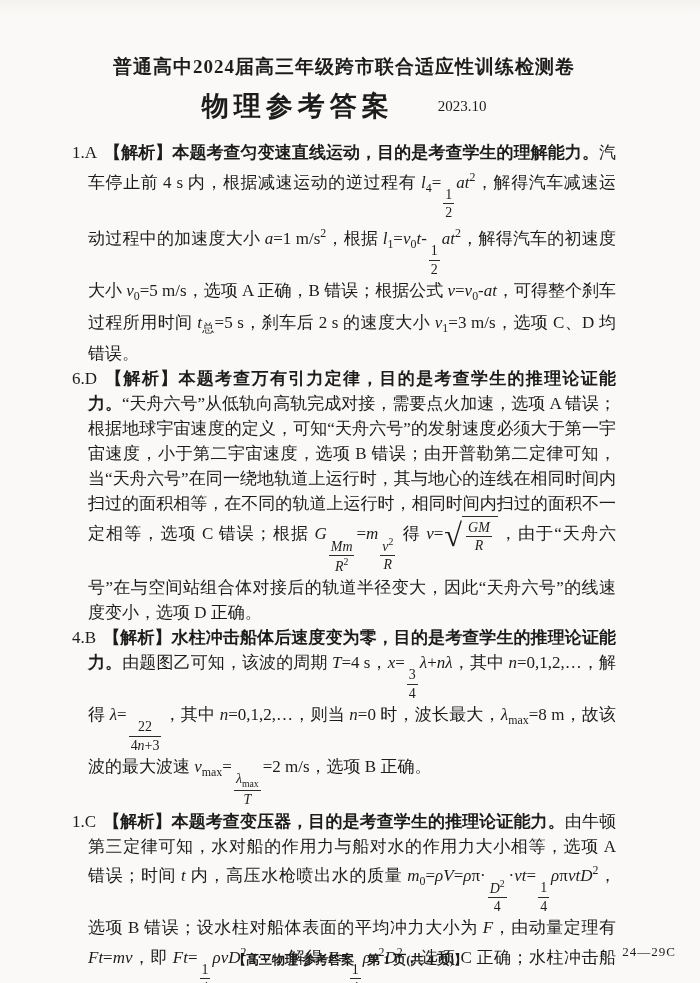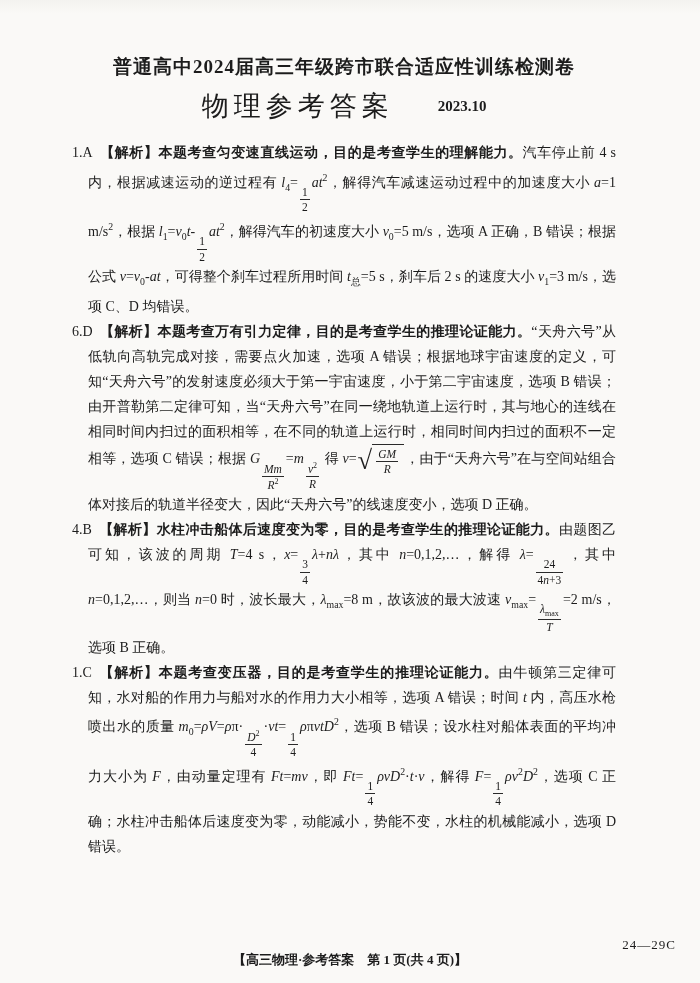--- a/index.html
+++ b/index.html
@@ -15,25 +15,25 @@
   .page {
     position: absolute; inset: 0;
     padding: 54px 84px 0 72px;
     background: linear-gradient(180deg, #f3f2ef 0, #faf9f7 14px, #faf9f7 100%);
   }
   .title {
     text-align: center; font-weight: bold;
     font-size: 19px; margin: 0 0 8px 0; letter-spacing: 1px;
   }
   .subtitle-row { text-align: center; margin: 0 0 16px 0; white-space: nowrap; }
-  .subtitle { font-size: 27px; font-weight: normal; letter-spacing: 5px; }
-  .date { font-size: 15px; font-weight: bold; margin-left: 44px; vertical-align: 4px; }
+  .subtitle { font-size: 27px; font-weight: bold; letter-spacing: 5px; }
+  .date { font-size: 15px; font-weight: normal; margin-left: 44px; vertical-align: 4px; }
   .items { }
   .item {
-    font-size: 14px; line-height: 25px;
+    font-size: 17px; line-height: 25px;
     margin: 0; padding-left: 16px; text-indent: -16px;
     text-align: justify;
   }
   .item .no { margin-right: 7px; }
   .item .lead { font-weight: bold; }
   
   .fr {
     display: inline-flex; flex-direction: column;
     text-align: center; vertical-align: -0.8em;
     font-size: 0.82em; line-height: 1.25;
@@ -45,21 +45,21 @@
   .sqrt { display: inline-flex; align-items: stretch; vertical-align: middle; text-indent: 0; margin: 0 1px; }
   .sqrt .rad { font-size: 1.9em; line-height: 1; align-self: center; font-weight: normal; }
   .sqrt .ov { border-top: 1px solid #2a2a2a; display: inline-flex; align-items: center; padding: 2px 4px 0 2px; }
   sub { font-size: 0.7em; }
   sup { font-size: 0.7em; }
   .footer {
     position: absolute; left: 0; bottom: 14px; width: 100%;
     text-align: center; font-size: 13px; font-weight: bold;
   }
   .footer-code {
-    position: absolute; right: 24px; bottom: 30px;
+    position: absolute; right: 24px; bottom: 23px;
     font-size: 13px; font-weight: normal; letter-spacing: 1px;
   }
 </style>
 </head>
 <body>
 
 <div class="page">
 
   <h1 class="title">普通高中2024届高三年级跨市联合适应性训练检测卷</h1>
 
@@ -91,21 +91,21 @@
                 <span><i>GM</i></span>
                 <span><i>R</i></span>
               </span>
             </span>
           </span>，由于“天舟六号”在与空间站组合体对接后的轨道半径变大，因此“天舟六号”的线速度变小，选项 D 正确。</span></p>
 
     <p class="item"><span class="no">4.B</span><b class="lead">【解析】水柱冲击船体后速度变为零，目的是考查学生的推理论证能力。</b><span class="body">由题图乙可知，该波的周期 <i>T</i>=4 s，<i>x</i>=<span class="fr">
             <span>3</span>
             <span>4</span>
           </span><i>λ</i>+<i>nλ</i>，其中 <i>n</i>=0,1,2,…，解得 <i>λ</i>=<span class="fr">
-            <span>24</span>
+            <span>22</span>
             <span>4<i>n</i>+3</span>
           </span>，其中 <i>n</i>=0,1,2,…，则当 <i>n</i>=0 时，波长最大，<i>λ</i><sub>max</sub>=8 m，故该波的最大波速 <i>v</i><sub>max</sub>=<span class="fr">
             <span><i>λ</i><sub>max</sub></span>
             <span><i>T</i></span>
           </span>=2 m/s，选项 B 正确。</span></p>
 
     <p class="item"><span class="no">1.C</span><b class="lead">【解析】本题考查变压器，目的是考查学生的推理论证能力。</b><span class="body">由牛顿第三定律可知，水对船的作用力与船对水的作用力大小相等，选项 A 错误；时间 <i>t</i> 内，高压水枪喷出水的质量 <i>m</i><sub>0</sub>=<i>ρV</i>=<i>ρ</i>π·<span class="fr">
             <span><i>D</i><sup>2</sup></span>
             <span>4</span>
           </span>·<i>vt</i>=<span class="fr">

